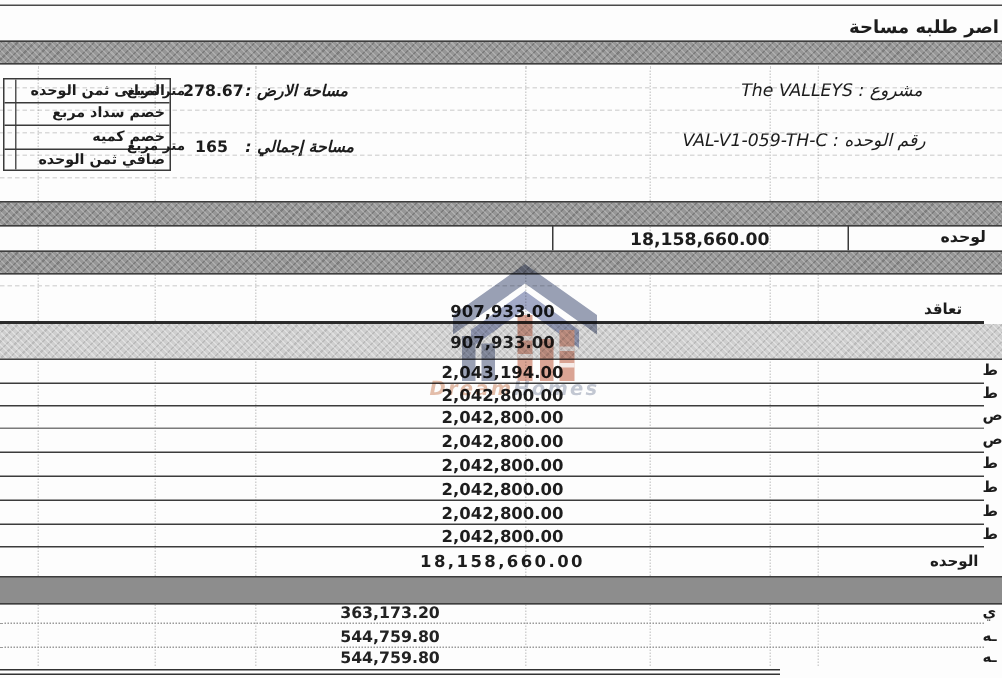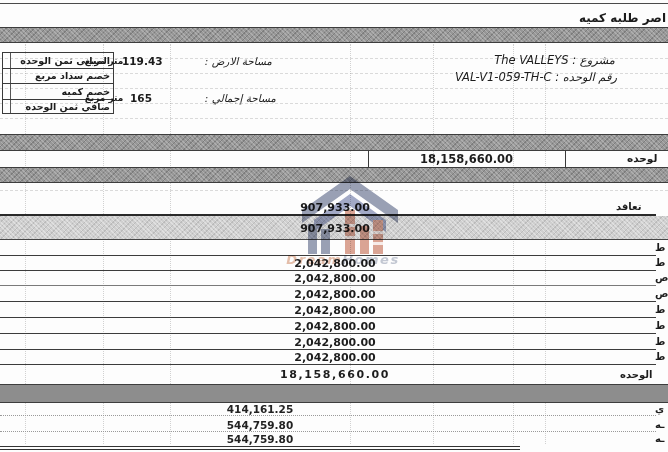--- a/index.html
+++ b/index.html
@@ -12,21 +12,21 @@
                          repeating-linear-gradient(135deg,rgba(0,0,0,.18) 0 1px,transparent 1px 4px);}
   .vdot{position:absolute;top:44px;height:400px;border-left:1px dotted rgba(110,110,110,.30);}
   .hdash{position:absolute;left:0;width:668px;border-top:1px dashed rgba(130,130,130,.28);}
   
   #infobox{position:absolute;left:2px;top:52px;width:110px;height:60px;border:1px solid #3a3a3a;}
   #infobox .irow{position:relative;height:14px;border-bottom:1px solid #3a3a3a;
         font-size:9.5px;font-weight:700;direction:rtl;padding:0 3px 0 0;line-height:14px;
         white-space:nowrap;overflow:hidden;}
   #infobox .irow:last-child{border-bottom:none;}
   #infobox .innerline{position:absolute;left:7px;top:0;height:60px;border-left:1px solid #555;}
-  .arealabel{position:absolute;direction:rtl;font-style:italic;font-weight:400;font-size:10.5px;white-space:nowrap;padding-left:40px;}
+  .arealabel{position:absolute;direction:rtl;font-style:italic;font-weight:700;font-size:10.5px;white-space:nowrap;}
   .areaval{position:absolute;font-weight:700;font-size:10.5px;text-align:center;}
   .areaunit{position:absolute;font-weight:700;font-size:9px;text-align:center;direction:rtl;}
   .projline{position:absolute;direction:rtl;font-style:italic;font-weight:400;font-size:11.5px;white-space:nowrap;}
   
   .vline{position:absolute;border-left:1px solid #3a3a3a;}
   
   .prow{position:absolute;left:0;width:656px;}
   .amt{position:absolute;left:235px;width:200px;text-align:center;font-weight:700;font-size:11px;color:#1d1d1d;}
   .amt2{position:absolute;left:160px;width:200px;text-align:center;font-weight:700;font-size:10.5px;color:#222;}
   .frag{position:absolute;left:655px;width:30px;font-weight:700;font-size:10px;direction:ltr;white-space:nowrap;}
@@ -58,57 +58,58 @@
   <div class="vdot" style="left:513px"></div>
   <div class="vdot" style="left:545px"></div>
   <div class="hdash" style="top:58px"></div>
   <div class="hdash" style="top:73px"></div>
   <div class="hdash" style="top:88px"></div>
   <div class="hdash" style="top:103px"></div>
   <div class="hdash" style="top:118px"></div>
   <div class="hdash" style="top:190px"></div>
 
   <div class="hairline" style="top:3px"></div>
-  <div class="title">اصر طلبه كميه</div>
+  <div class="title">اصر طلبه مساحة</div>
 
   <div class="gbar" style="top:27px;height:14px"></div>
 
   <div id="infobox">
     <div class="innerline"></div>
     <div class="irow" style="height:15px;line-height:15px">المبانى ثمن الوحده</div>
     <div class="irow">خصم سداد مربع</div>
     <div class="irow" style="height:15px;line-height:15px">خصم كميه</div>
     <div class="irow">صافي ثمن الوحده</div>
   </div>
 
   <div class="arealabel" style="top:55px;left:160px;width:72px">مساحة الارض :</div>
-  <div class="areaval" style="top:55px;left:122px;width:38px">119.43</div>
+  <div class="areaval" style="top:55px;left:122px;width:38px">278.67</div>
   <div class="areaunit" style="top:56px;left:84px;width:40px">متر مربع</div>
   <div class="arealabel" style="top:92px;left:160px;width:76px">مساحة إجمالي :</div>
   <div class="areaval" style="top:92px;left:122px;width:38px">165</div>
   <div class="areaunit" style="top:93px;left:84px;width:40px">متر مربع</div>
 
   <div class="projline" style="top:53px;right:53px">مشروع : The VALLEYS</div>
-  <div class="projline" style="top:70px;right:51px">رقم الوحده : VAL-V1-059-TH-C</div>
+  <div class="projline" style="top:86px;right:51px">رقم الوحده : VAL-V1-059-TH-C</div>
 
   <div class="gbar" style="top:134px;height:15px"></div>
   <div class="vline" style="left:368px;top:150px;height:17px"></div>
   <div class="vline" style="left:565px;top:150px;height:17px"></div>
   <div class="amt" style="top:152px;left:368px;width:197px;font-size:11.5px">18,158,660.00</div>
   <div class="fragwide" style="top:152px;left:627px;font-size:10.5px">لوحده</div>
   <div class="gbar" style="top:167px;height:14px"></div>
 
   <div class="prow" style="top:199px;height:15px;border-bottom:2px solid #2a2a2a">
     <div class="amt" style="top:2px">907,933.00</div>
     <div class="fragwide" style="top:2px">تعاقد</div>
   </div>
   <div class="prow shadeband" style="top:216px;height:23px;width:668px;border-bottom:1px solid #454545">
     <div class="amt" style="top:6px">907,933.00</div>
   </div>
   <div class="prow" style="top:240px;height:15px;border-bottom:1.5px solid #3c3c3c">
+    <div class="amt" style="top:2px">2,043,194.00</div>
     <div class="frag" style="top:2px">ط</div>
   </div>
   <div class="prow" style="top:256px;height:14px;border-bottom:1.5px solid #3c3c3c">
     <div class="amt" style="top:1px">2,042,800.00</div>
     <div class="frag" style="top:1px">ط</div>
   </div>
   <div class="prow" style="top:271px;height:14px;border-bottom:1px solid #7a7a7a">
     <div class="amt" style="top:1px">2,042,800.00</div>
     <div class="frag" style="top:1px">ص</div>
   </div>
@@ -134,21 +135,21 @@
   </div>
 
   <div class="prow" style="top:366px;height:17px">
     <div class="amt totalamt" style="top:2px">18,158,660.00</div>
     <div class="fragwide" style="top:3px;left:620px">الوحده</div>
   </div>
 
   <div class="gbar" style="top:384px;height:17px;background:#8d8d8d"></div>
 
   <div class="prow" style="top:402px;height:13px;border-bottom:1px dotted #9a9a9a">
-    <div class="amt2" style="top:1px">414,161.25</div>
+    <div class="amt2" style="top:1px">363,173.20</div>
     <div class="frag" style="top:1px">ي</div>
   </div>
   <div class="prow" style="top:418px;height:13px;border-bottom:1px dotted #9a9a9a">
     <div class="amt2" style="top:1px">544,759.80</div>
     <div class="frag" style="top:1px">ـه</div>
   </div>
   <div class="prow" style="top:432px;height:13px">
     <div class="amt2" style="top:1px">544,759.80</div>
     <div class="frag" style="top:1px">ـه</div>
   </div>

